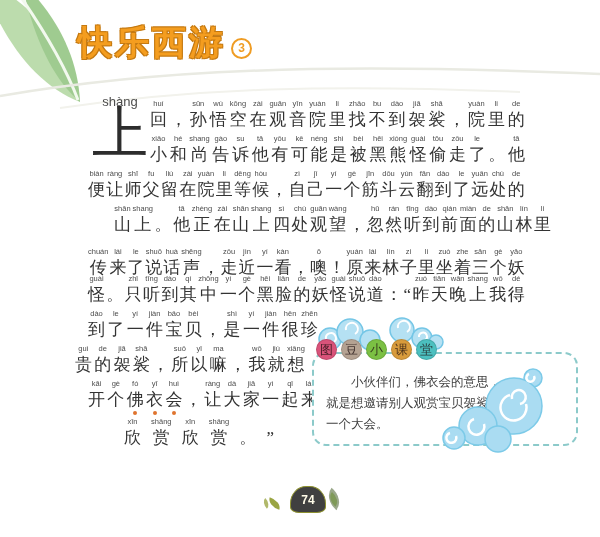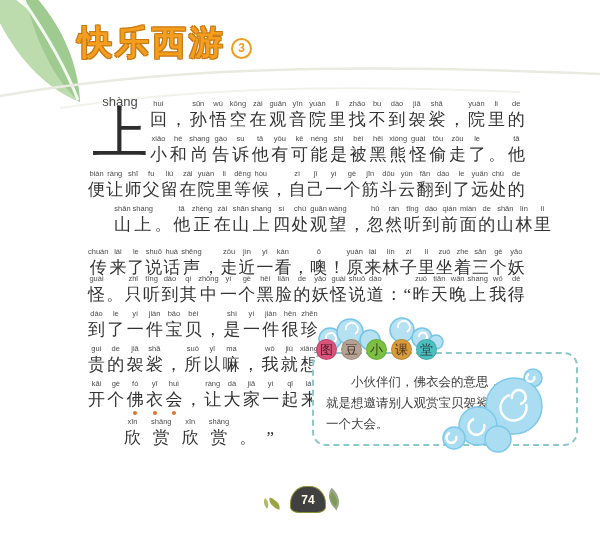--- a/index.html
+++ b/index.html
@@ -32,21 +32,21 @@
   .cell .hz{font-family:"Liberation Serif",serif;font-size:17px;line-height:21px;color:#333;}
   .udot{position:absolute;bottom:-5px;left:50%;margin-left:-2px;width:4px;height:4px;
         border-radius:50%;background:#df742f;}
   .l1{left:150px;top:99px;width:375px;}
   .l2{left:150px;top:134px;width:375px;text-align:center;}
   .l3{left:88px;top:169px;width:437px;}
   .l4{left:88px;top:204px;width:437px;margin-left:26px;}
   .l5{left:88px;top:247px;width:437px;text-align:center;}
   .l6{left:88px;top:274px;width:437px;}
   .l7{left:88px;top:309px;width:230px;}
-  .l8{left:88px;top:344px;width:230px;}
+  .l8{left:75px;top:344px;width:230px;}
   .l9{left:88px;top:379px;width:230px;}
   .l10{left:100px;top:417px;width:150px;margin-left:24px;}
 
   
   .callout{position:absolute;left:312px;top:352px;width:262px;height:90px;
            border:2px dashed #8ccaca;border-radius:14px;background:#fff;}
   .callout-body{position:absolute;left:326px;top:372px;width:182px;
                 font-family:"Liberation Serif",serif;font-size:12.5px;line-height:21px;
                 color:#3e3e3e;text-indent:2em;margin:0;}
   .badge-row{position:absolute;left:316px;top:339px;display:flex;gap:4px;z-index:3;}

